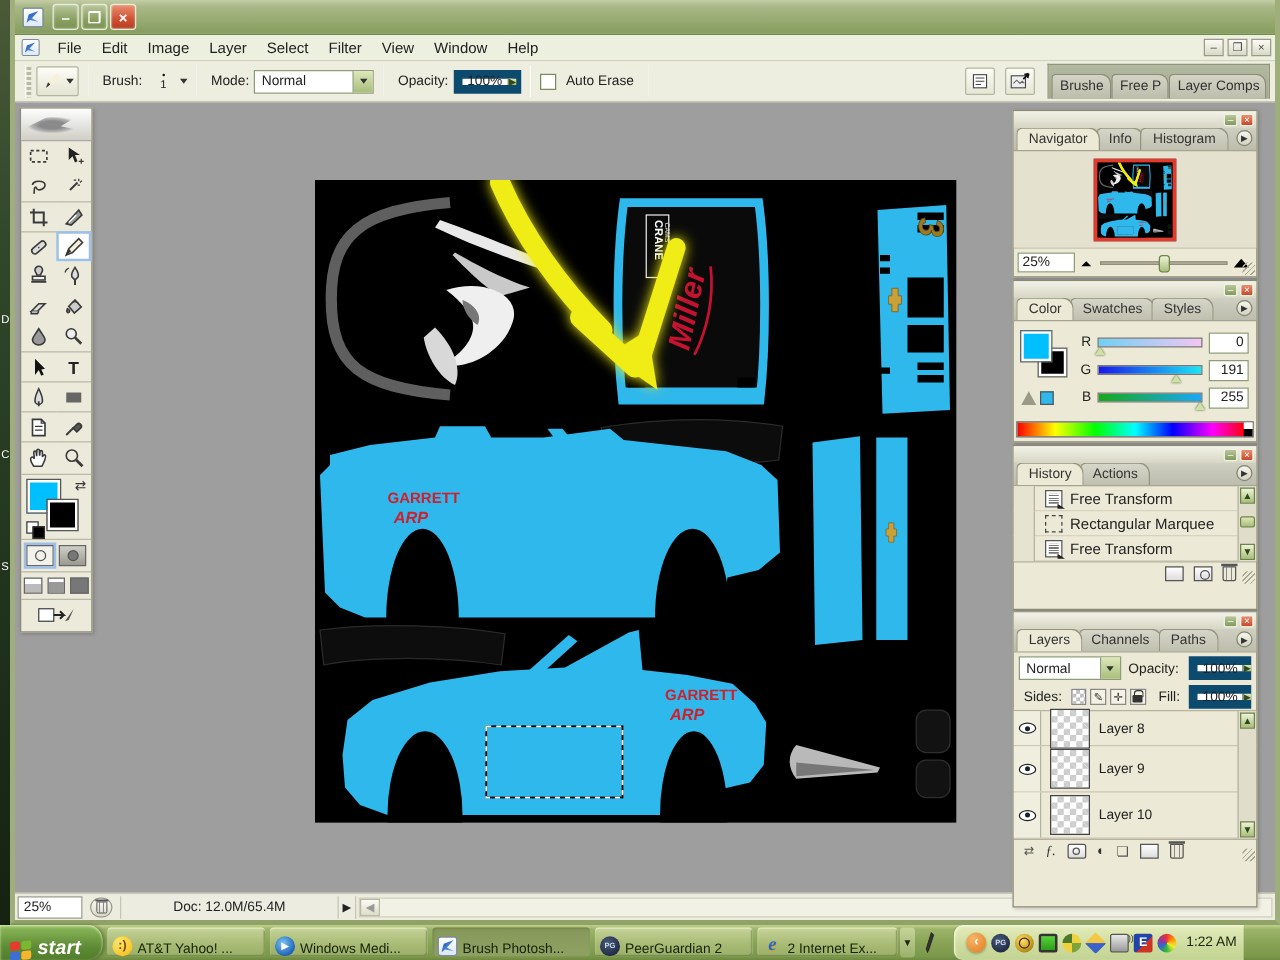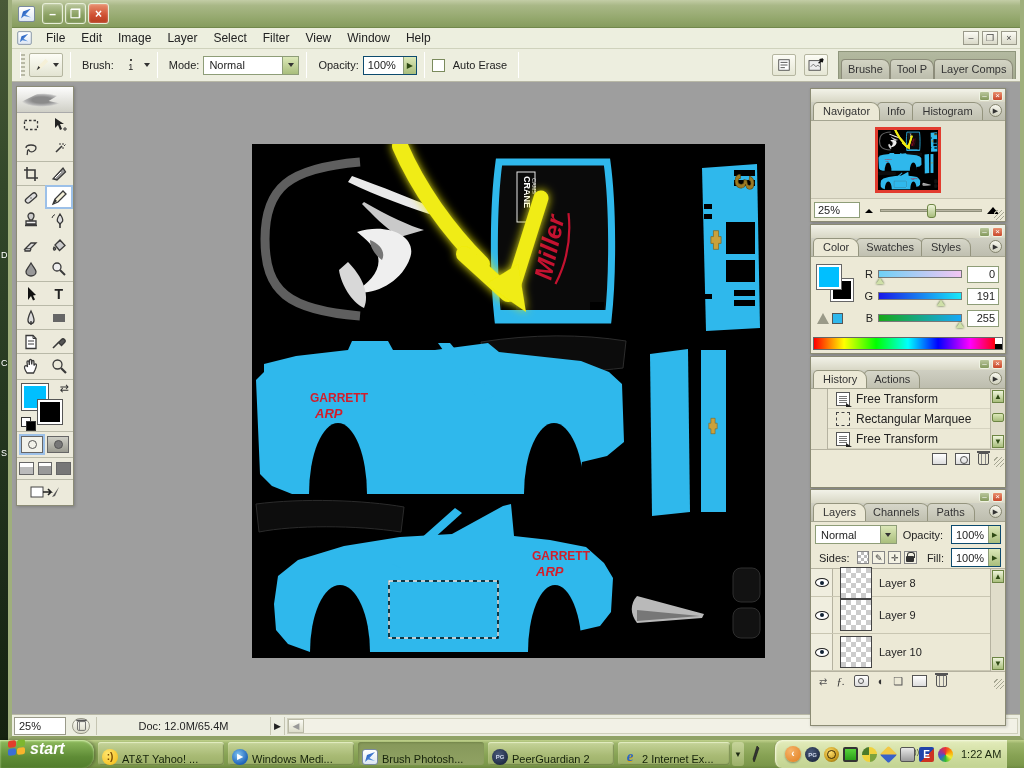--- a/index.html
+++ b/index.html
@@ -42,21 +42,21 @@
   .opt-label { font-size:11px; color:#222; margin:0 4px; }
   .tool-preview { width:34px; height:24px; border:1px solid #b5b6a0; background:linear-gradient(#fdfdf6,#e3e4d2);
     display:flex; align-items:center; justify-content:center; gap:3px; border-radius:2px; }
   .caret { width:0;height:0;border-left:3px solid #0000;border-right:3px solid #0000;border-top:4px solid #333; }
   .brush-chip { width:26px; height:26px; display:flex; flex-direction:column; align-items:center; justify-content:center; font-size:9px; color:#222; }
   .brush-chip .dot { width:2px;height:2px;background:#111;border-radius:50%; margin-bottom:1px; }
   .select { height:19px; border:1px solid #8e9d78; background:#fff; display:flex; align-items:center; }
   .select .sel-text { padding:0 5px; font-size:11px; flex:1; }
   .sel-btn { width:16px; height:100%; background:linear-gradient(#dce8b8,#a9be7c); border-left:1px solid #8e9d78;
     display:flex;align-items:center;justify-content:center; }
-  .val-box { height:19px; border:1px solid #0c4a6e; background:#fff; display:flex; align-items:center; }
+  .val-box { height:19px; border:7px solid #0c4a6e; background:#fff; display:flex; align-items:center; }
   .val-box .v { padding:0 4px; font-size:11px; }
   .checkbox { width:13px; height:13px; border:1px solid #7a8a5c; background:#fff; margin-right:4px; }
   .opt-icon-btn { width:24px; height:22px; border:1px solid #b5b6a0; border-radius:2px; background:linear-gradient(#fcfcf5,#e5e6d4);
     display:flex; align-items:center; justify-content:center; margin-left:8px; }
   .palette-well { margin-left:10px; height:28px; flex:0 0 178px; background:linear-gradient(#b3b9a0,#a3aa8e);
     border:1px solid #8f967c; border-bottom:none; display:flex; align-items:flex-end; padding:0 2px; overflow:hidden; }
   .well-tab { background:linear-gradient(#d3d4c4,#bcbdac); border:1px solid #8c8c7a; border-bottom:none;
     border-radius:4px 8px 0 0; padding:3px 6px 4px; font-size:11px; color:#333; white-space:nowrap; overflow:hidden; }
   .well-tab.t1{max-width:52px;} .well-tab.t2{max-width:48px;}
 
@@ -190,21 +190,21 @@
   .sb-zoom { width:52px; height:18px; margin-left:2px; background:#fff; border:1px solid #9a9a8a; font-size:11px; padding:2px 4px; }
   .sb-ico { width:18px; height:16px; margin:0 6px; border:1px solid #9a9a8a; border-radius:8px; background:linear-gradient(#fdfdf6,#d9d9c8); display:flex; align-items:center; justify-content:center; }
   .sb-doc { flex:0 0 175px; height:18px; border-left:1px solid #c5c5b2; border-right:1px solid #c5c5b2; display:flex; align-items:center; justify-content:center; font-size:11px; }
   .sb-play { width:14px; height:18px; display:flex; align-items:center; justify-content:center; border-right:1px solid #c5c5b2; }
   .sb-scroll { flex:1; height:16px; margin:0 2px; background:#f2f1e6; border:1px solid #cfcfbc; display:flex; align-items:center; }
   .sb-left { width:16px; height:14px; background:linear-gradient(#fbfbf4,#ddddca); border:1px solid #b9b9a6; color:#999; font-size:9px; text-align:center; line-height:13px; }
 
   
   .taskbar { position:absolute; left:0; right:0; bottom:0; height:28px; display:flex; align-items:stretch;
     background:linear-gradient(#c0d18c,#9cb46a 12%,#87a254 55%,#7b974a 90%,#6d8a40); z-index:50; }
-  .start-btn { width:94px; display:flex; align-items:flex-start; gap:5px; padding-left:8px;
+  .start-btn { width:82px; display:flex; align-items:flex-end; gap:5px; padding-left:8px;
     background:linear-gradient(#8fbb5e,#5f8c36 60%,#527d2c); border-radius:0 12px 12px 0;
     box-shadow:inset 0 1px 2px #d6eeb0, 2px 0 3px #0004; color:#fff; font-weight:bold; font-style:italic; font-size:16px; }
   .flag { width:17px; height:15px; display:grid; grid-template-columns:1fr 1fr; grid-template-rows:1fr 1fr; gap:1px; transform:skewY(-6deg); }
   .flag i { border-radius:2px; }
   .task-btn { flex:0 0 126px; margin:2px 0 3px 4px; border-radius:3px; display:flex; align-items:flex-end; gap:4px; padding:0 4px;
     background:linear-gradient(#c6d49a,#a8ba74 60%,#9cb069); box-shadow:inset 0 1px 1px #e4eec4, inset -1px -1px 1px #74884a;
     font-size:11px; color:#16230b; overflow:hidden; white-space:nowrap; }
   .task-btn.active { background:linear-gradient(#86985a,#90a263); box-shadow:inset 1px 1px 2px #57693366; }
   .task-btn .lbl { overflow:hidden; text-overflow:ellipsis; }
   .ticon { flex:0 0 16px; height:16px; border-radius:3px; position:relative; }
@@ -320,21 +320,21 @@
     </div>
     <div class="opt-icon-btn">
       <svg width="16" height="14" viewBox="0 0 18 16">
           <rect x="1" y="3" width="13" height="11" fill="#eee" stroke="#444"></rect>
           <path d="M3,10 l3,-3 3,3 2,-2 2,2" stroke="#666" fill="none"></path>
           <path d="M12,6 L17,1 M17,1 l-4,1 M17,1 l-1,4" stroke="#111" fill="none" stroke-width="1.6"></path>
         </svg>
     </div>
     <div class="palette-well">
       <div class="well-tab t1">Brushe</div>
-      <div class="well-tab t2">Tool P</div>
+      <div class="well-tab t2">Free P</div>
       <div class="well-tab">Layer Comps</div>
     </div>
   </div>
 
   <div class="workspace">
 
     <div class="canvas">
       <svg width="513" height="514" viewBox="0 0 513 514">
         <defs>
           <filter id="glow" x="-30%" y="-30%" width="160%" height="160%">

